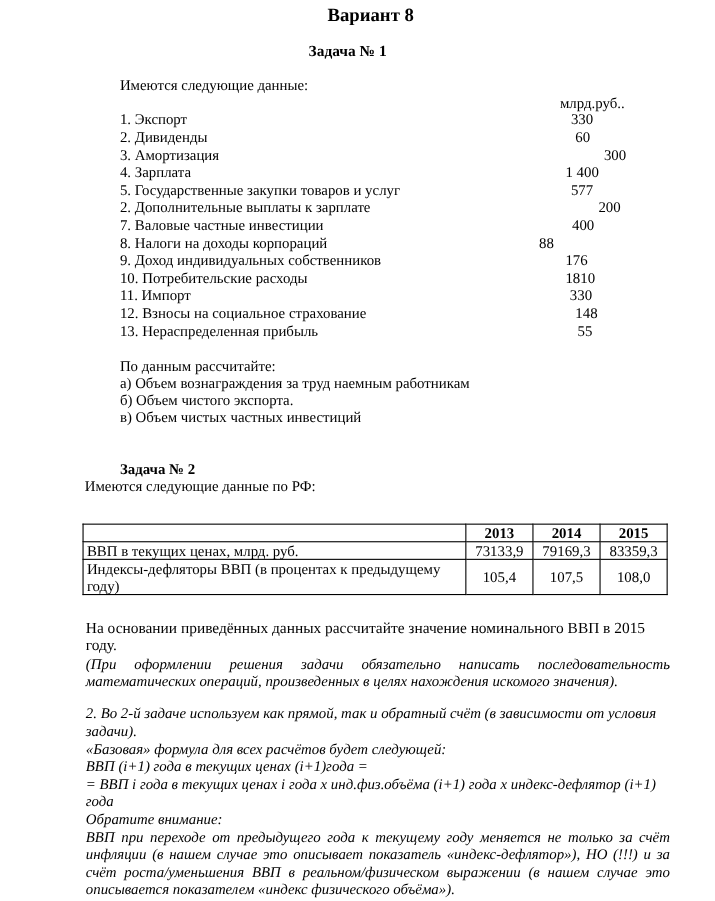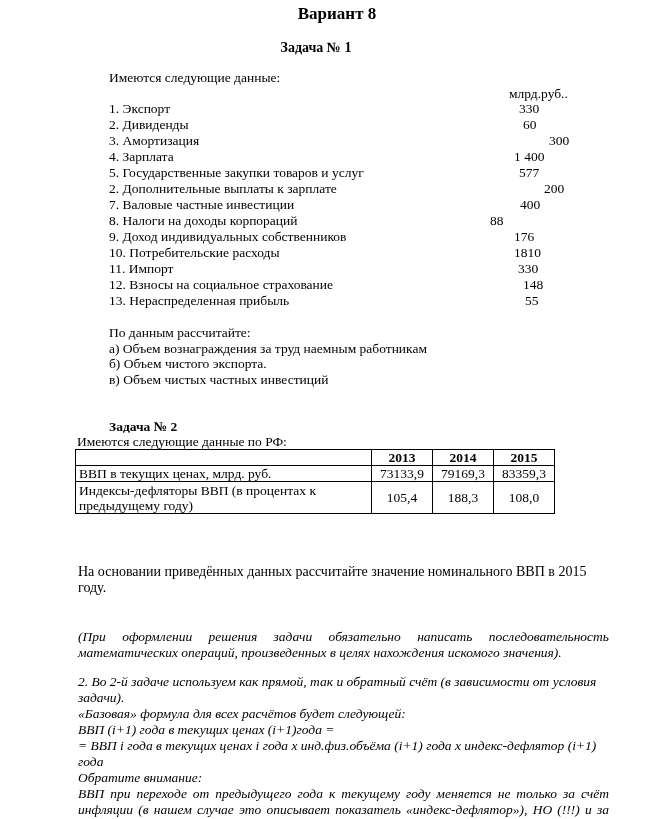--- a/index.html
+++ b/index.html
@@ -12,21 +12,21 @@
       height: 819px;
       position: relative;
       overflow: hidden;
       font-family: "Liberation Serif", "DejaVu Serif", serif;
       color: #000000;
       font-size: 13.5px;
       line-height: 16px;
     }
     .abs { position: absolute; }
     .bold { font-weight: bold; }
-    .italic { font-style: italic; margin-top: 33px; }
+    .italic { font-style: italic; }
 
     .title {
       left: 0; width: 650px; text-align: center;
       font-weight: bold; font-size: 17px; margin-left: 12px;
     }
     .subtitle {
       left: 0; width: 632px; text-align: center;
       font-weight: bold; font-size: 14px;
     }
 
@@ -37,22 +37,22 @@
       white-space: nowrap;
     }
     .list-val {
       position: absolute;
       white-space: nowrap;
     }
 
     table.data-table {
       position: absolute;
       left: 75px;
-      top: 449px;
-      width: 480px;
+      top: 476px;
+      width: 532px;
       border-collapse: collapse;
       font-size: 13.5px;
       line-height: 15px;
     }
     table.data-table td, table.data-table th {
       border: 1px solid #000;
       padding: 0 3px;
       vertical-align: middle;
     }
     table.data-table th {
@@ -143,21 +143,21 @@
   </tr>
   <tr style="height:16px;">
     <td class="lbl">ВВП в текущих ценах, млрд. руб.</td>
     <td class="num">73133,9</td>
     <td class="num">79169,3</td>
     <td class="num">83359,3</td>
   </tr>
   <tr style="height:32px;">
     <td class="lbl">Индексы-дефляторы ВВП (в процентах к предыдущему году)</td>
     <td class="num">105,4</td>
-    <td class="num">188,3</td>
+    <td class="num">107,5</td>
     <td class="num">108,0</td>
   </tr>
 </tbody>
   </table>
 
 <div class="para" style="top:564px; font-size:14px;">На основании приведённых данных рассчитайте значение номинального ВВП в 2015 году.</div>
 
 <div class="para italic justify" style="top:596px; line-height:16px;">(При оформлении решения задачи обязательно написать последовательность математических операций, произведенных в целях нахождения искомого значения).</div>
 
 <div class="para italic" style="top:641px; line-height:16px;">2. Во 2-й задаче используем как прямой, так и обратный счёт (в зависимости от условия задачи).</div>

